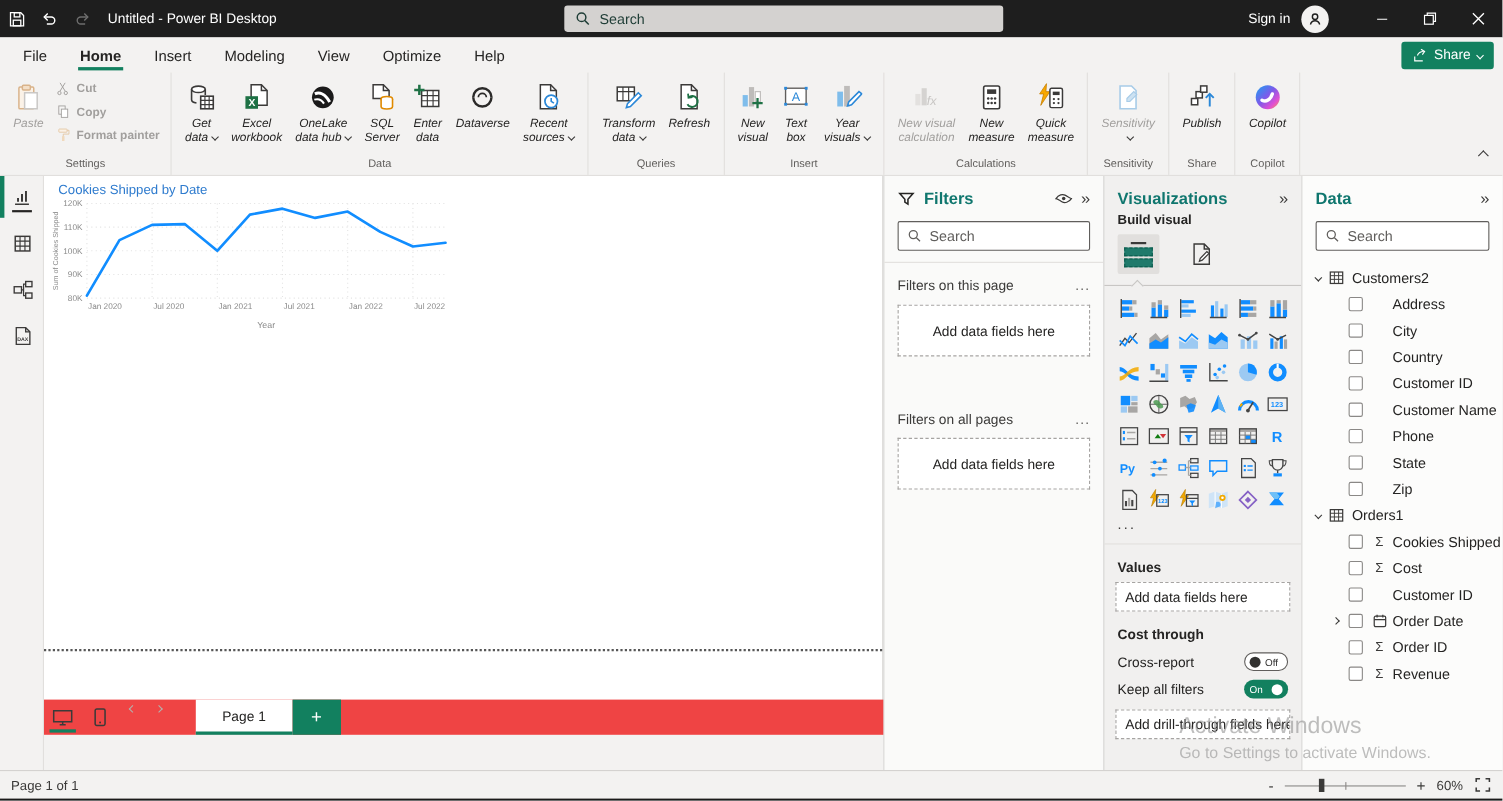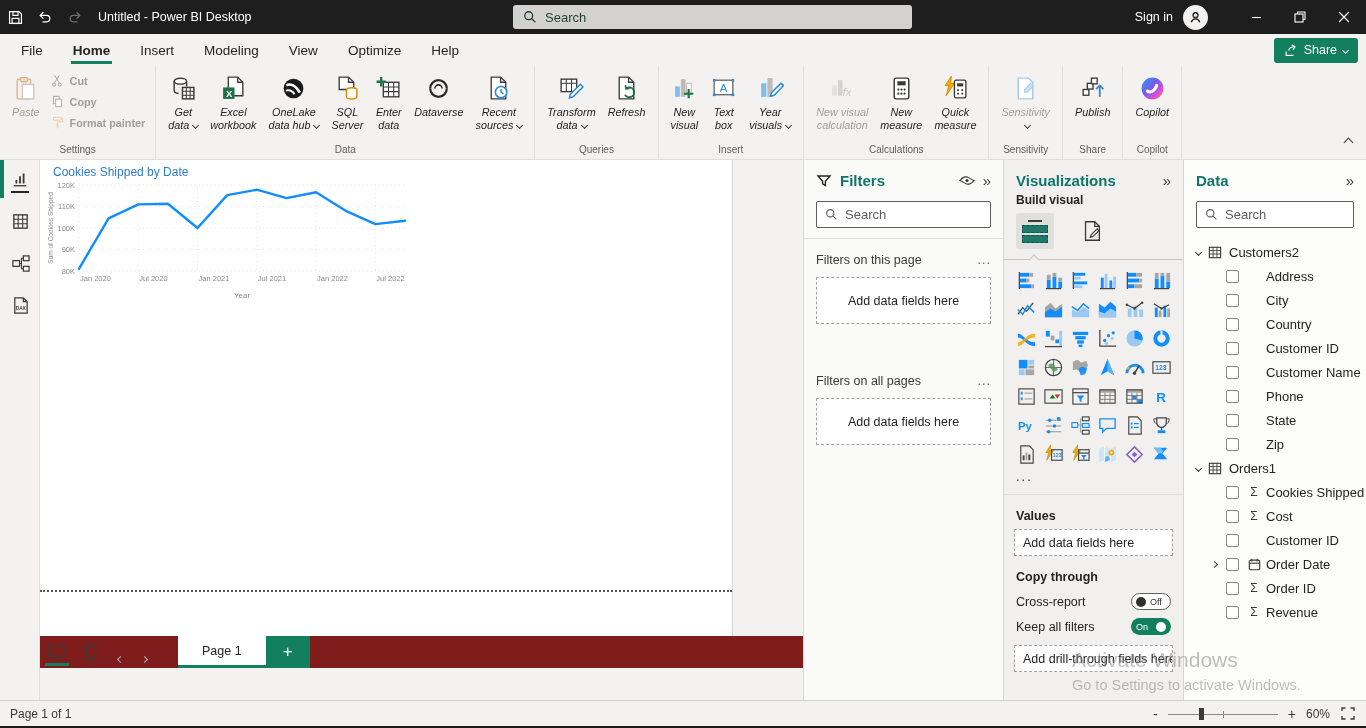--- a/index.html
+++ b/index.html
@@ -49,27 +49,27 @@
   .chv.big{width:7px;height:7px;}
 
   
   .sidebar{position:absolute;left:0;top:160px;width:40px;height:540px;background:#F3F2F1;border-right:1px solid #E1DFDD;}
   .side-strip{position:absolute;left:0;top:0;width:4px;height:38px;background:var(--accent);}
   .side-ico{width:40px;height:42px;display:flex;align-items:center;justify-content:center;cursor:pointer;}
   .side-ico .wrap{position:relative;padding-bottom:3px;}
   .side-ico.active .wrap{border-bottom:2px solid #252423;}
 
   
-  .canvas{position:absolute;left:40px;top:160px;width:693px;height:508px;background:#fff;border-right:1px solid #D8D6D4;}
+  .canvas{position:absolute;left:40px;top:160px;width:763px;height:508px;background:#fff;border-right:1px solid #D8D6D4;}
   .visual{position:absolute;left:5px;top:2px;width:384px;height:142px;cursor:pointer;}
   .visual-title{font-size:12px;color:#2E7BCE;padding:3px 0 0 8px;font-weight:500;}
   .page-edge{position:absolute;left:0;right:0;top:430px;border-top:2px dotted #565656;}
 
   
-  .pagebar{position:absolute;left:40px;top:636px;width:763px;height:32px;background:#7f1d1d;display:flex;align-items:flex-end;}
+  .pagebar{position:absolute;left:40px;top:636px;width:763px;height:32px;background:#ef4444;display:flex;align-items:flex-start;}
   .pb-ico{width:34px;height:32px;display:flex;align-items:center;justify-content:center;cursor:pointer;position:relative;}
   .pb-ico.active::after{content:"";position:absolute;left:5px;right:5px;bottom:2px;height:3px;background:var(--accent);}
   .pb-arrow{width:24px;text-align:center;color:#B3B0AD;cursor:default;}
   .pb-arrow .chv{border-color:#B3B0AD;}
   .page-tab{margin-left:22px;background:#fff;height:32px;display:flex;align-items:center;padding:0 24px;font-size:12.5px;color:#252423;border-bottom:3px solid var(--accent);cursor:pointer;}
   .plus-tab{width:44px;height:32px;background:var(--accent);color:#fff;font-size:17px;display:flex;align-items:center;justify-content:center;cursor:pointer;}
 
   
   .panel{position:absolute;top:160px;height:540px;}
   .filters-panel{left:803px;width:200px;background:#FAFAF9;border-left:1px solid #D8D6D4;}
@@ -1029,21 +1029,21 @@
         <svg viewBox="0 0 22 22" width="21" height="21" fill="none">
           <path d="M3 4h14l-5 6 5 6H3l5-6z" fill="#118DFF"></path>
           <path d="M3 4h7l3 3.5-2 2.5H8z" fill="#6FC0F7"></path>
         </svg>
       </div>
     </div>
   <div class="viz-more">...</div>
   <div class="hdiv"></div>
   <div class="sec-label">Values</div>
   <div class="dropzone slim">Add data fields here</div>
-  <div class="sec-label">Copy through</div>
+  <div class="sec-label">Cost through</div>
   <div class="toggle-row">
     <span>Cross-report</span>
     <span class="tg off">
         <span class="knob"></span>
         <span>Off</span>
       </span>
   </div>
   <div class="toggle-row" style="padding-top:2px;">
     <span>Keep all filters</span>
     <span class="tg on">

